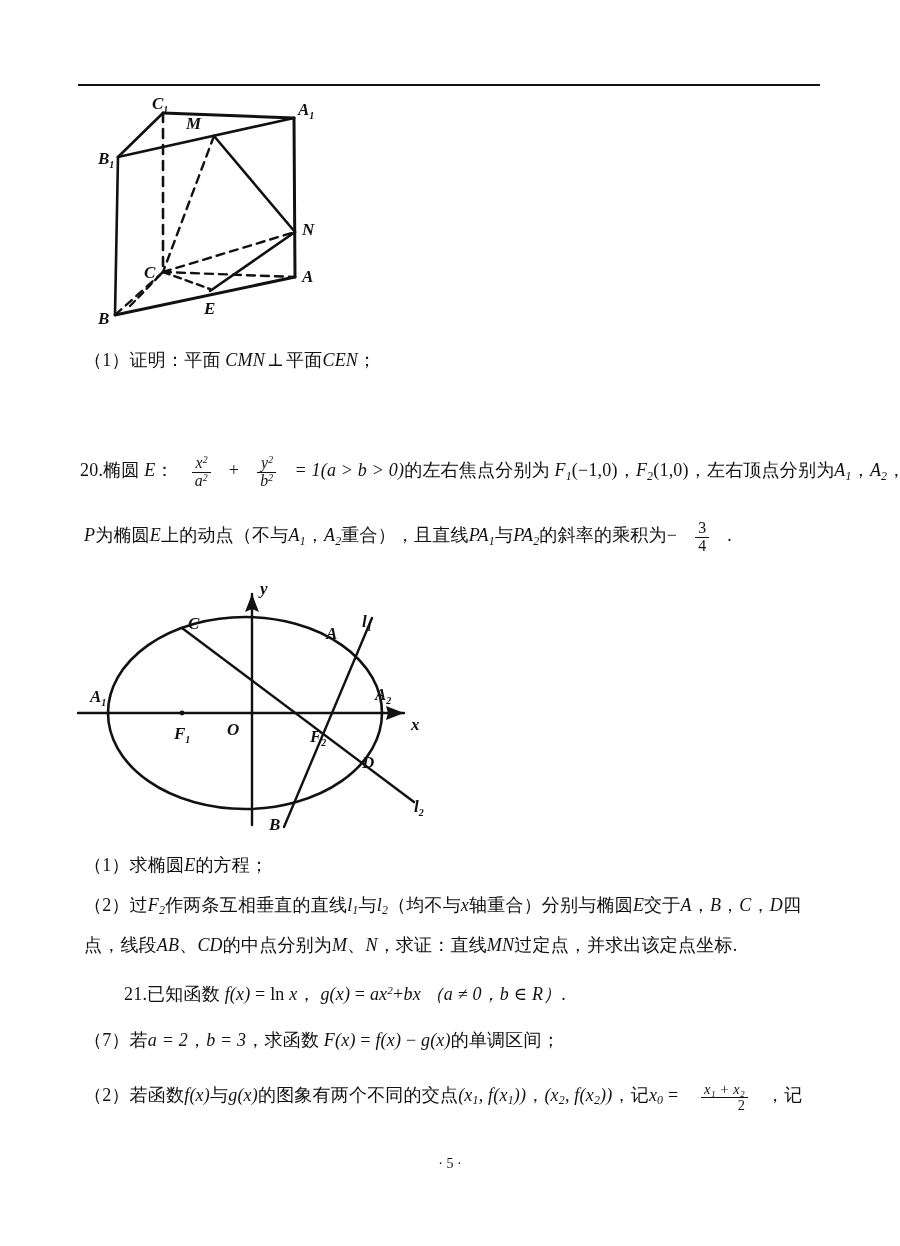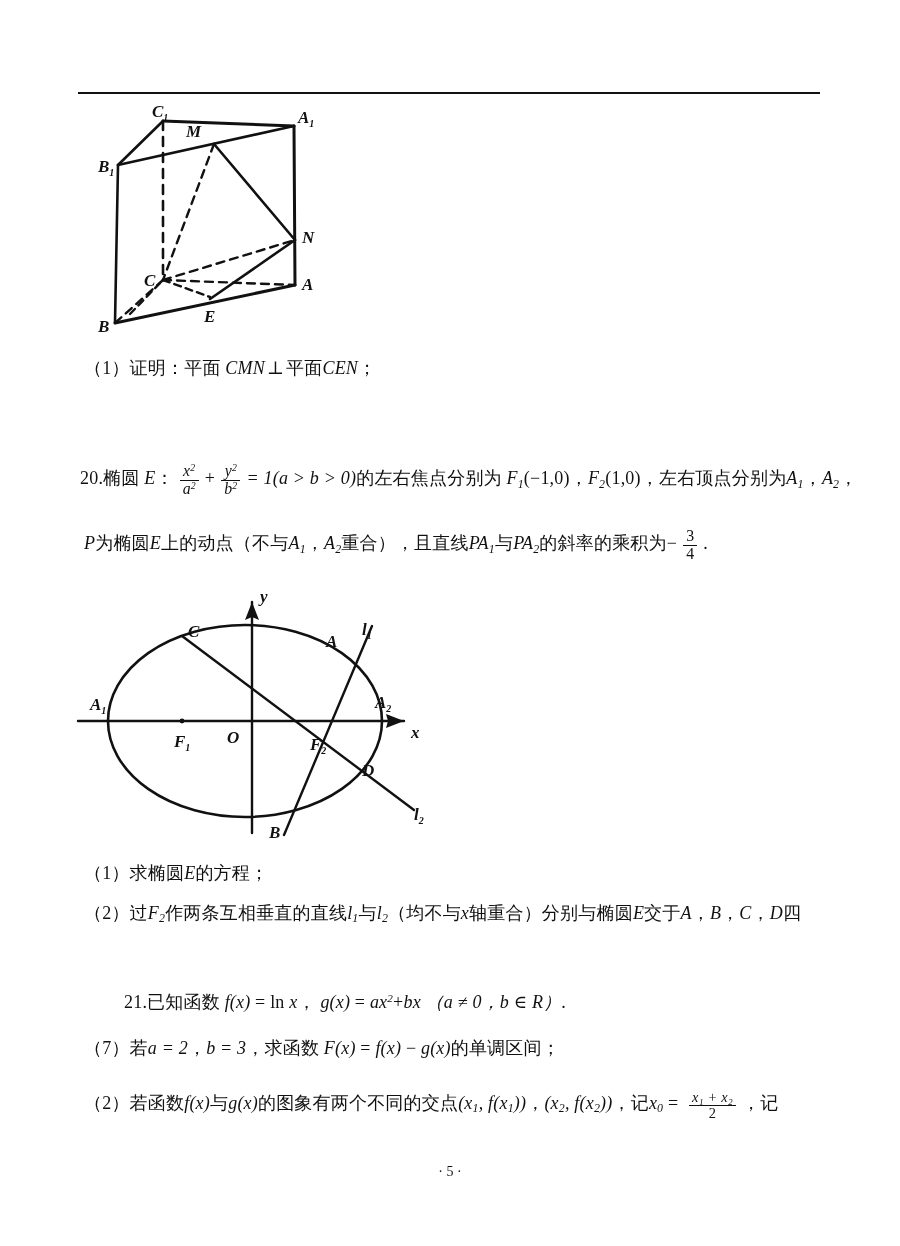--- a/index.html
+++ b/index.html
@@ -1,21 +1,21 @@
 <!DOCTYPE html>
 <html><head>
 <meta charset="utf-8">
 <style>
   html,body{margin:0;padding:0;background:#ffffff;}
   body{
     width:900px;height:1246px;position:relative;overflow:hidden;
     font-family:"Liberation Serif","DejaVu Serif",serif;
     color:#111;
   }
-  .page{position:absolute;left:0;top:8px;width:900px;height:1204px;}
+  .page{position:absolute;left:0;top:0;width:900px;height:1204px;}
 
   .rule{
     position:absolute;left:78px;top:84px;width:742px;height:0;
     border-top:2.5px solid #111;
   }
 
   
   .fig{position:absolute;}
   #fig-prism{left:78px;top:92px;width:330px;height:245px;}
   #fig-ellipse{left:78px;top:572px;width:360px;height:265px;}
@@ -37,22 +37,22 @@
   .cjk{font-family:"Liberation Serif","DejaVu Serif",serif;}
   i.m{font-style:italic;font-family:"Liberation Serif","DejaVu Serif",serif;}
   .bd{font-weight:normal;}
   sub{font-size:0.66em;vertical-align:-0.28em;font-style:italic;}
   sup{font-size:0.62em;vertical-align:0.52em;font-style:italic;}
   .perp{font-style:normal;padding:0 2px;}
 
   
   .frac{
     display:inline-block;vertical-align:-0.52em;
-    text-align:center;line-height:1.05;
-    margin:0 6px;
+    text-align:right;line-height:1.05;
+    margin:0 18px;
   }
   .frac .num{display:block;font-size:0.88em;border-bottom:1.1px solid #111;padding:0 3px;}
   .frac .den{display:block;font-size:0.88em;padding:0 3px;}
   .frac.sm .num,.frac.sm .den{font-size:0.8em;}
 
   .pagenum{
     position:absolute;left:0;top:1156px;width:900px;text-align:center;
     font-size:14px;font-family:"Liberation Serif","DejaVu Serif",serif;
   }
 </style>
@@ -161,20 +161,23 @@
   </div>
 
   <div class="ln cjk" style="left:84px;top:855px;">
     <span>（1）求椭圆</span><i class="m">E</i><span>的方程；</span>
   </div>
 
   <div class="ln cjk" style="left:84px;top:895px;">
     <span>（2）过</span><i class="m">F</i><sub>2</sub><span>作两条互相垂直的直线</span><i class="m">l</i><sub>1</sub><span>与</span><i class="m">l</i><sub>2</sub><span>（均不与</span><i class="m">x</i><span>轴重合）分别与椭圆</span><i class="m">E</i><span>交于</span><i class="m">A</i><span>，</span><i class="m">B</i><span>，</span><i class="m">C</i><span>，</span><i class="m">D</i><span>四</span>
   </div>
 
+  <div class="ln cjk" style="left:84px;top:935px;">
+    <span>点，线段</span><i class="m">AB</i><span>、</span><i class="m">CD</i><span>的中点分别为</span><i class="m">M</i><span>、</span><i class="m">N</i><span>，求证：直线</span><i class="m">MN</i><span>过定点，并求出该定点坐标.</span>
+  </div>
 
   <div class="ln cjk" style="left:80px;top:980px;margin-left:44px;">
     <span>21.</span><span>已知函数</span>
     <i class="m">f</i><i class="m">(x)</i> <span>= ln</span> <i class="m">x</i><span>，</span>
     <i class="m">g</i><i class="m">(x)</i> <span>=</span> <i class="m">ax</i><sup>2</sup><span>+</span><i class="m">bx</i>
     <i class="m">（a ≠ 0，b ∈ R）</i><span>.</span>
   </div>
 
   <div class="ln cjk" style="left:84px;top:1030px;">
     <span>（7）若</span><i class="m bd">a = 2</i><span>，</span><i class="m bd">b = 3</i><span>，求函数</span>

